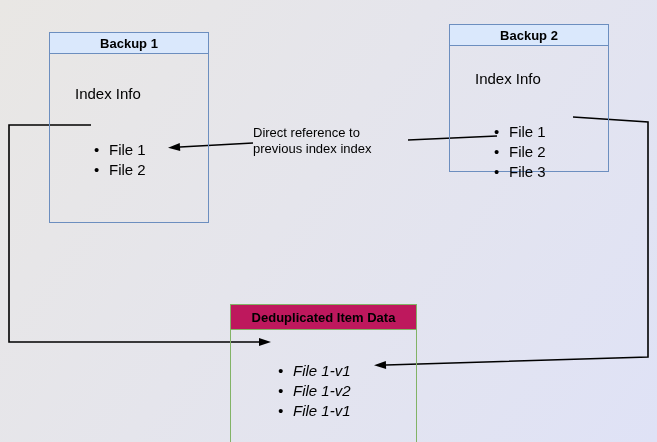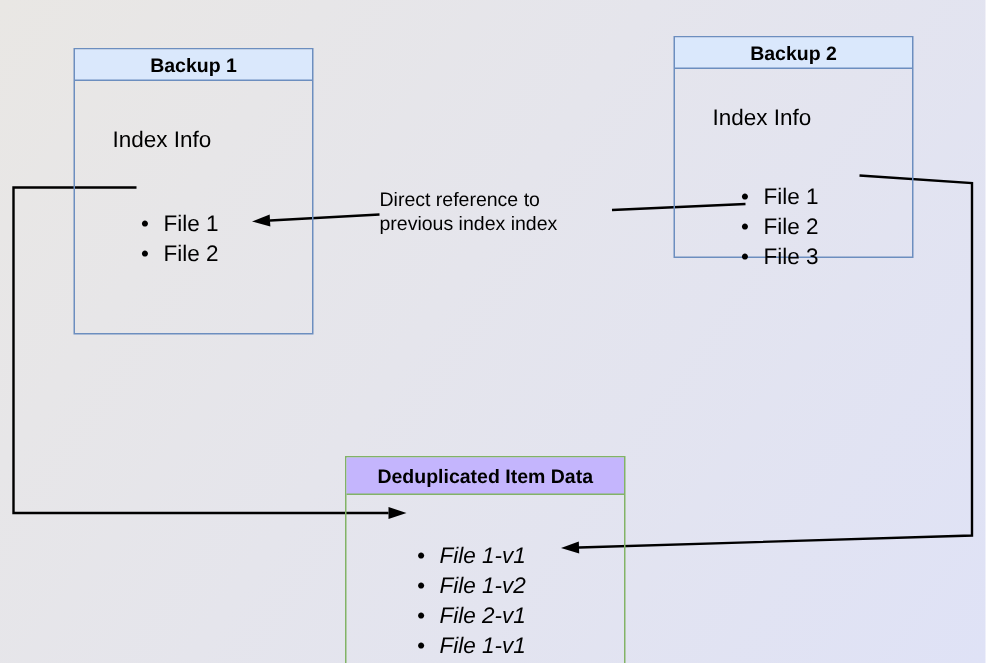--- a/index.html
+++ b/index.html
@@ -31,21 +31,21 @@
   .box-header {
     display: flex;
     align-items: center;
     justify-content: center;
     font-weight: bold;
     font-size: 13px;
     border-bottom: 1.5px solid;
     box-sizing: border-box;
   }
   .blue  .box-header { background: #dae8fc; border-color: #6c8ebf; height: 21px; }
-  .green .box-header { background: #c4b5fd; border-color: #82b366; height: 25px; }
+  .green .box-header { background: #be185d; border-color: #82b366; height: 25px; }
 
   #backup1 { left: 49px;  top: 8px;   width: 160px; height: 191px; }
   #backup2 { left: 449px; top: 0;   width: 160px; height: 148px; }
   #dedup   { left: 230px; top: 280px; width: 187px; height: 158px; }
 
   .subtitle {
     position: absolute;
     left: 25px;
     font-size: 15px;
     white-space: nowrap;
@@ -130,21 +130,20 @@
       <li>File 2</li>
       <li>File 3</li>
     </ul>
   </div>
 
   <div class="box green" id="dedup">
     <div class="box-header">Deduplicated Item Data</div>
     <ul class="filelist">
       <li>File 1-v1</li>
       <li>File 1-v2</li>
-      <li>File 2-v1</li>
       <li>File 1-v1</li>
     </ul>
   </div>
 
   <div class="edge-label">
     <div>Direct reference to</div>
     <div>previous index index</div>
   </div>
 
 </div>

